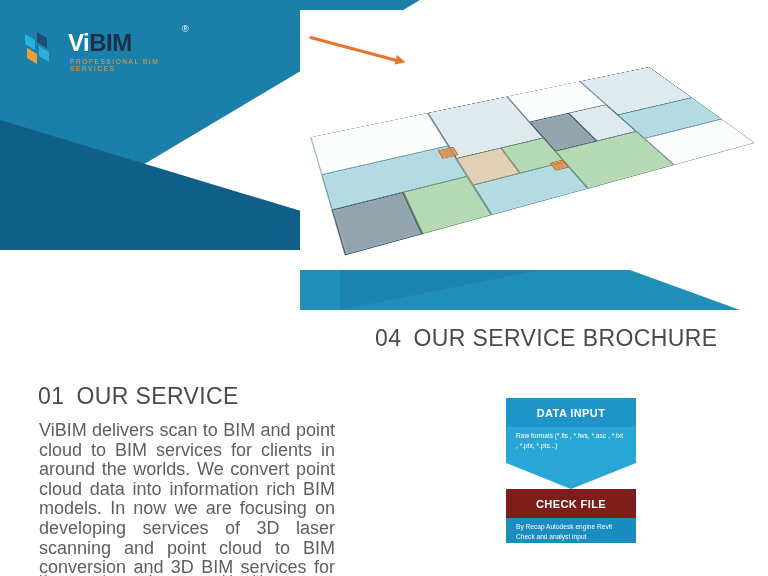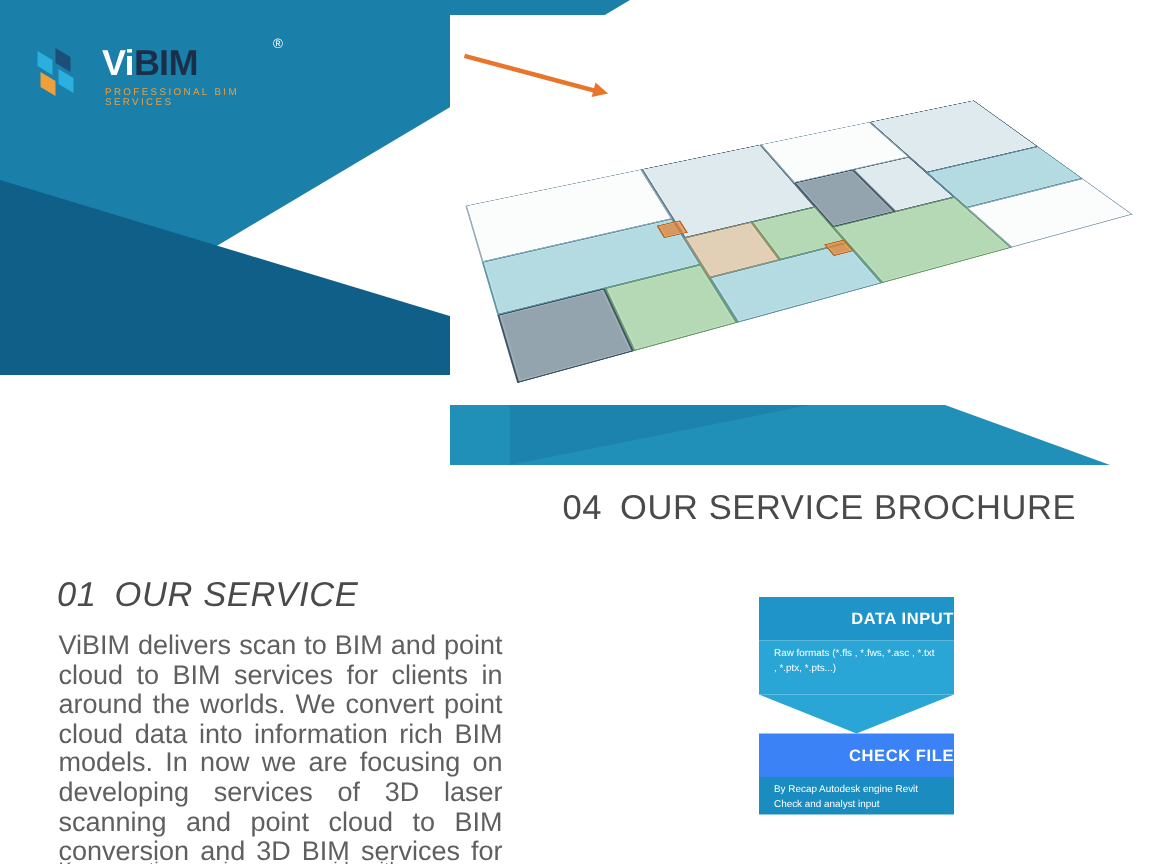--- a/index.html
+++ b/index.html
@@ -167,21 +167,20 @@
     color: #4a4a4a;
     letter-spacing: 0.4px;
   }
   .sec-right-title .num { margin-right: 12px; text-align: right; }
   .sec-left-title {
     position: absolute;
     left: 38px; top: 383px;
     font-size: 23px;
     color: #4a4a4a;
     letter-spacing: 0.4px;
-    font-style: italic;
   }
   .sec-left-title .num { margin-right: 12px; }
 
   
   .body-text {
     position: absolute;
     left: 39px; top: 421px;
     width: 296px;
     font-size: 18px;
     line-height: 19.6px;
@@ -207,24 +206,24 @@
   .flow-step {
     position: relative;
     width: 130px;
   }
   .flow-head {
     background: #1f94c9;
     color: #ffffff;
     font-size: 11px;
     font-weight: bold;
     letter-spacing: 0.4px;
-    text-align: right;
+    text-align: center;
     padding: 9px 0 8px 0;
   }
-  .flow-head.dark { background: #3b82f6; }
+  .flow-head.dark { background: #7f1d1d; }
   .flow-body {
     background: #2aa6d6;
     color: #ffffff;
     font-size: 6.6px;
     line-height: 9.5px;
     padding: 4px 10px 2px 10px;
   }
   .flow-body.dark { background: #1b8cc0; }
   .flow-arrow {
     width: 0; height: 0;

